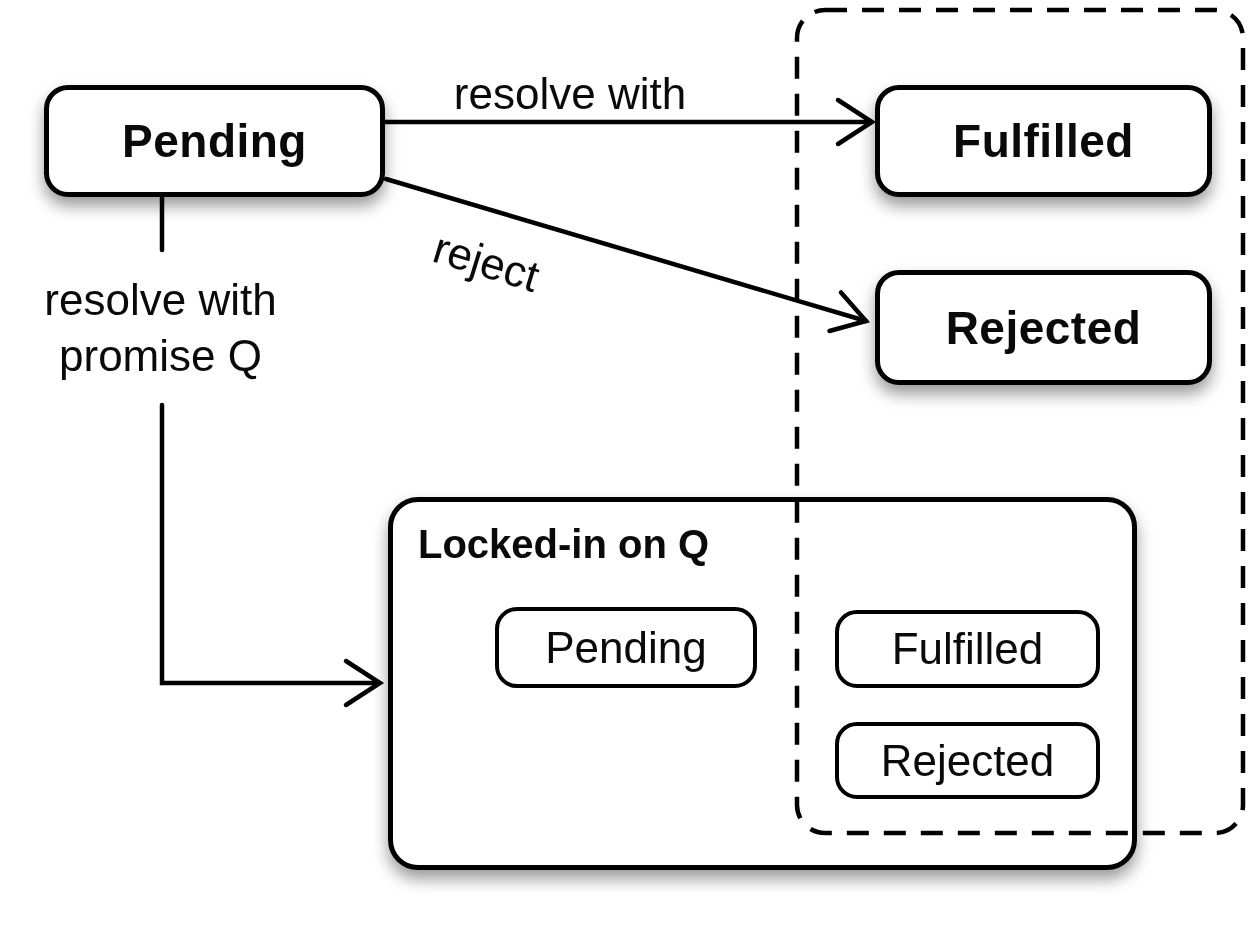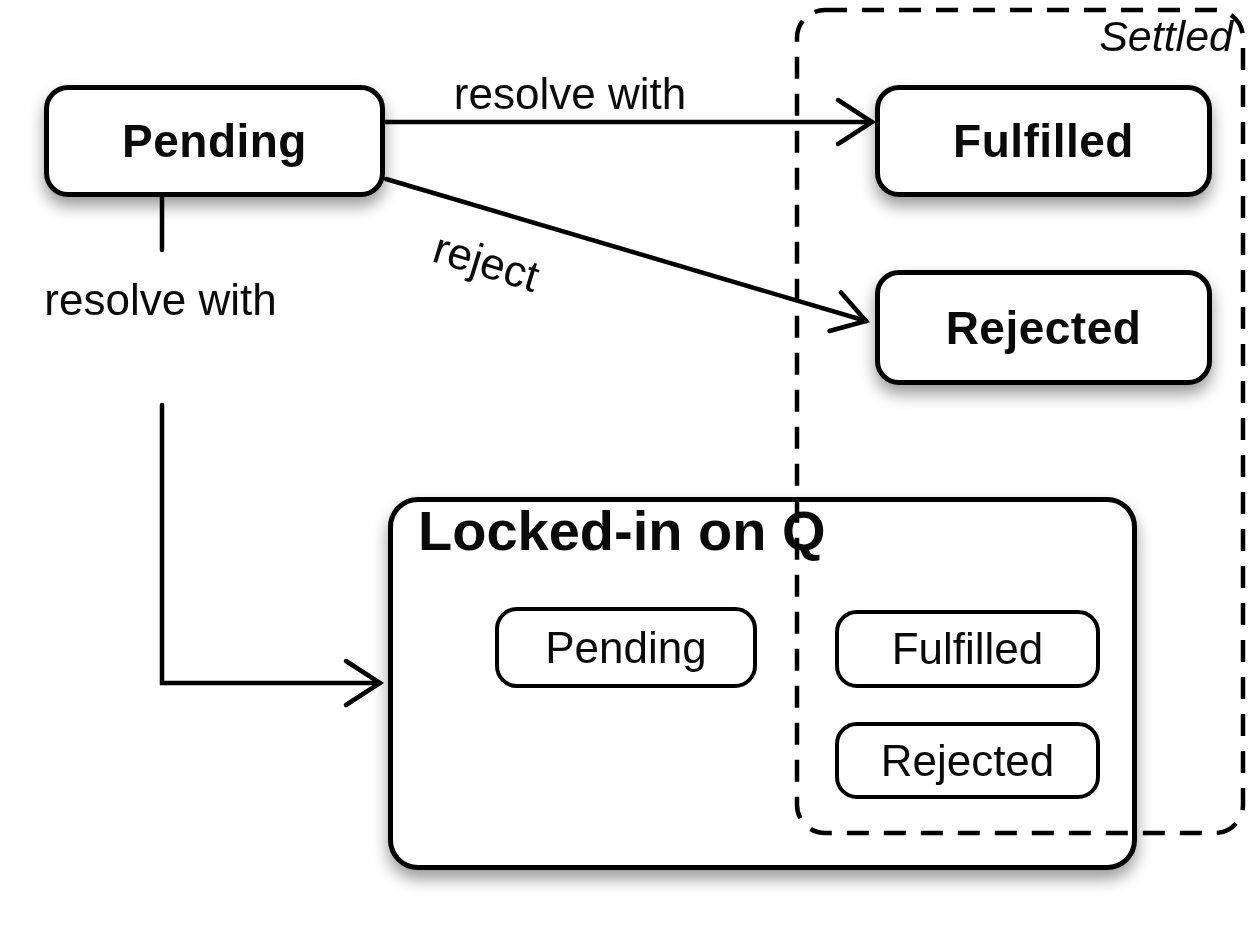--- a/index.html
+++ b/index.html
@@ -43,23 +43,23 @@
     box-sizing: border-box;
     left: 388px; top: 497px; width: 749px; height: 373px;
     background: #ffffff;
     border: 5px solid #000000;
     border-radius: 30px;
     box-shadow: 0 9px 16px rgba(0,0,0,0.40);
     z-index: 1;
   }
   .locked-title {
     position: absolute;
-    left: 418px; top: 498px;
+    left: 418px; top: 522px;
     font-weight: bold;
-    font-size: 56px;
+    font-size: 40px;
     z-index: 3;
   }
   .subnode {
     position: absolute;
     box-sizing: border-box;
     background: #ffffff;
     border: 4px solid #000000;
     border-radius: 22px;
     display: flex;
     align-items: center;
@@ -156,17 +156,17 @@
   </svg>
 
   <div class="edge-label label-resolve-non-promise">
     <span>resolve with</span>
   </div>
 
   <div class="edge-label label-reject">reject</div>
 
   <div class="edge-label label-resolve-promise-q">
     <span>resolve with</span>
+    <span>promise Q</span>
   </div>
 
-  <div class="settled-label">Settled</div>
 
 </div>
 
 </body></html>

